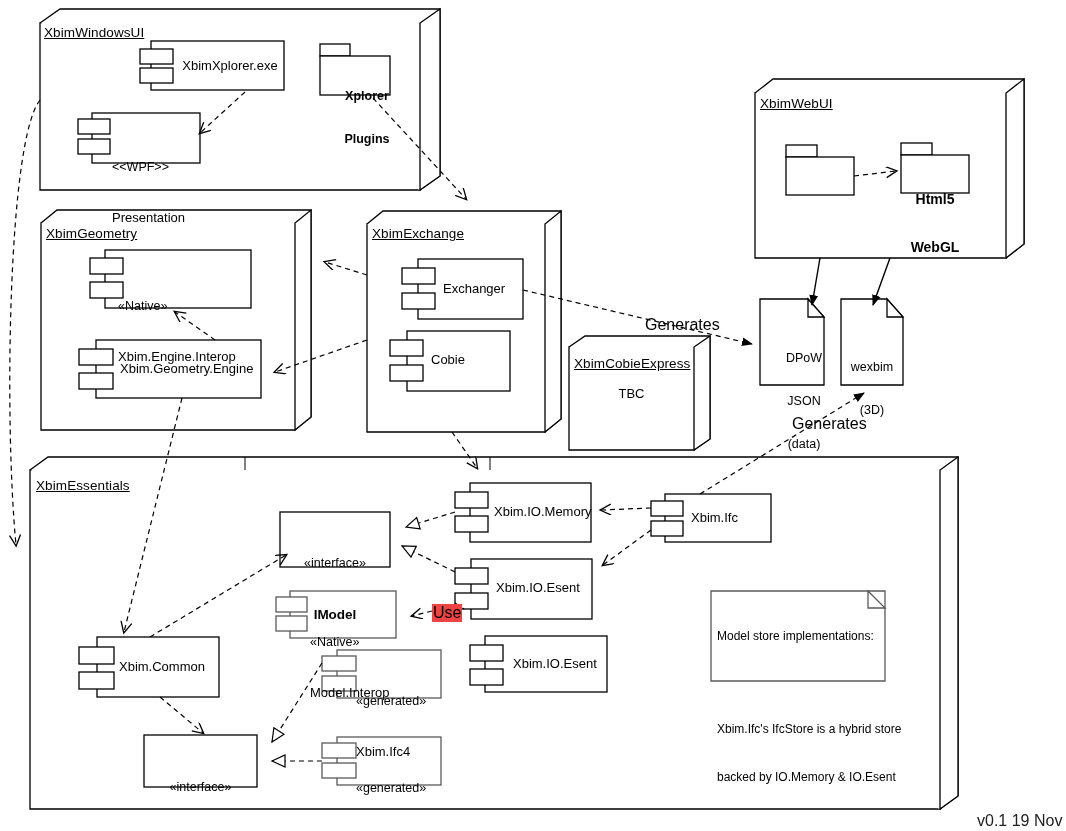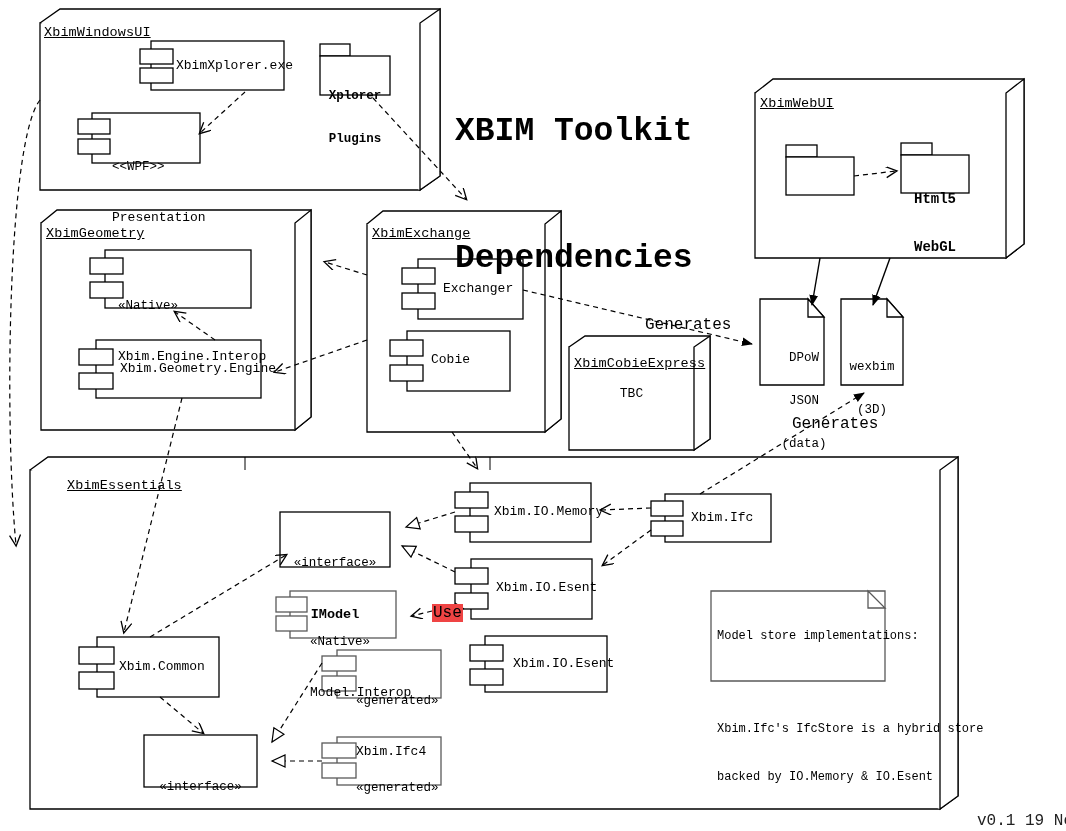--- a/index.html
+++ b/index.html
@@ -3,21 +3,21 @@
 <meta charset="utf-8">
 <title>XBIM Toolkit Dependencies</title>
 <style>
   html,body{margin:0;padding:0;background:#ffffff;}
   body{width:1066px;height:831px;position:relative;overflow:hidden;
        font-family:"Liberation Sans","DejaVu Sans",sans-serif;color:#000;}
   #canvas{position:absolute;left:0;top:0;width:1066px;height:831px;}
   svg.layer{position:absolute;left:0;top:0;width:1066px;height:831px;}
   svg.layer.bg{z-index:1;}
   svg.layer.fg{z-index:3;pointer-events:none;}
-  .txt{position:absolute;z-index:4;white-space:pre;line-height:1.15;font-family:Liberation Mono, monospace;}
+  .txt{position:absolute;z-index:4;white-space:pre;line-height:1.15;}
   .pkgname{font-size:13.5px;text-decoration:underline;letter-spacing:0.1px;}
   .comp{font-size:13px;text-align:center;}
   .compL{font-size:13px;}
   .stereo{font-size:12.5px;}
   .bold{font-weight:bold;}
   .title{font-size:33px;font-weight:bold;line-height:1.28;}
   .edgelabel{font-size:16px;}
   .note{font-size:12px;line-height:1.34;}
   .ver{font-size:16px;color:#222;}
   .ctr{text-align:center;}
@@ -259,39 +259,35 @@
        IPersistEntity --&gt;
       <path stroke-dasharray="5,4" d="M160,697 L203,733" marker-end="url(#openArrow)"></path>
 
       
       <path stroke-dasharray="5,4" d="M322,663 L272,742" marker-end="url(#hollowTri)"></path>
       
       <path stroke-dasharray="5,4" d="M322,761 L272,761" marker-end="url(#hollowTri)"></path>
     </g>
   </svg>
 
-  <div class="txt title" style="left:455px;top:27px;width:300px;">
-    <div>XBIM Toolkit</div>
-    <div>Dependencies</div>
-  </div>
 
   <div class="txt pkgname" style="left:44px;top:25px;">XbimWindowsUI</div>
   <div class="txt pkgname" style="left:46px;top:226px;">XbimGeometry</div>
   <div class="txt pkgname" style="left:372px;top:226px;">XbimExchange</div>
   <div class="txt pkgname" style="left:574px;top:356px;">XbimCobieExpress</div>
   <div class="txt comp" style="left:569px;top:387px;width:125px;">TBC</div>
   <div class="txt pkgname" style="left:760px;top:96px;">XbimWebUI</div>
-  <div class="txt pkgname" style="left:36px;top:478px;margin-left:31px;">XbimEssentials</div>
+  <div class="txt pkgname" style="left:36px;top:478px;">XbimEssentials</div>
 
   <div class="txt comp" style="left:176px;top:59px;width:108px;">XbimXplorer.exe</div>
   <div class="txt" style="left:112px;top:123px;width:88px;text-align:left;">
     <div class="stereo">&lt;&lt;WPF&gt;&gt;</div>
     <div class="compL">Presentation</div>
   </div>
-  <div class="txt ctr bold" style="left:320px;top:60px;width:70px;font-size:12.5px;">
+  <div class="txt ctr bold" style="left:332px;top:60px;width:70px;font-size:12.5px;">
     <div>Xplorer</div>
     <div>Plugins</div>
   </div>
 
   <div class="txt ctr bold" style="left:901px;top:159px;width:68px;font-size:14px;">
     <div>Html5</div>
     <div>WebGL</div>
   </div>
 
   <div class="txt" style="left:118px;top:262px;width:135px;">

